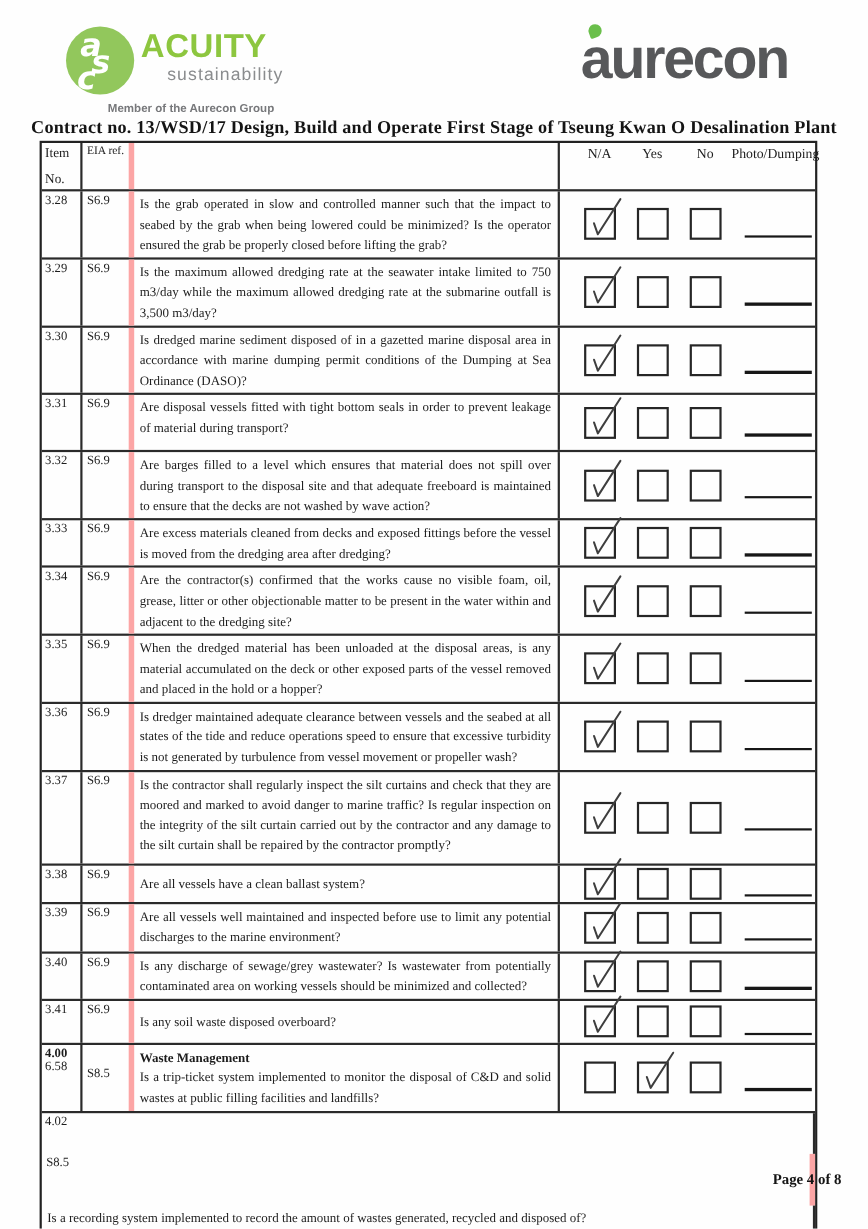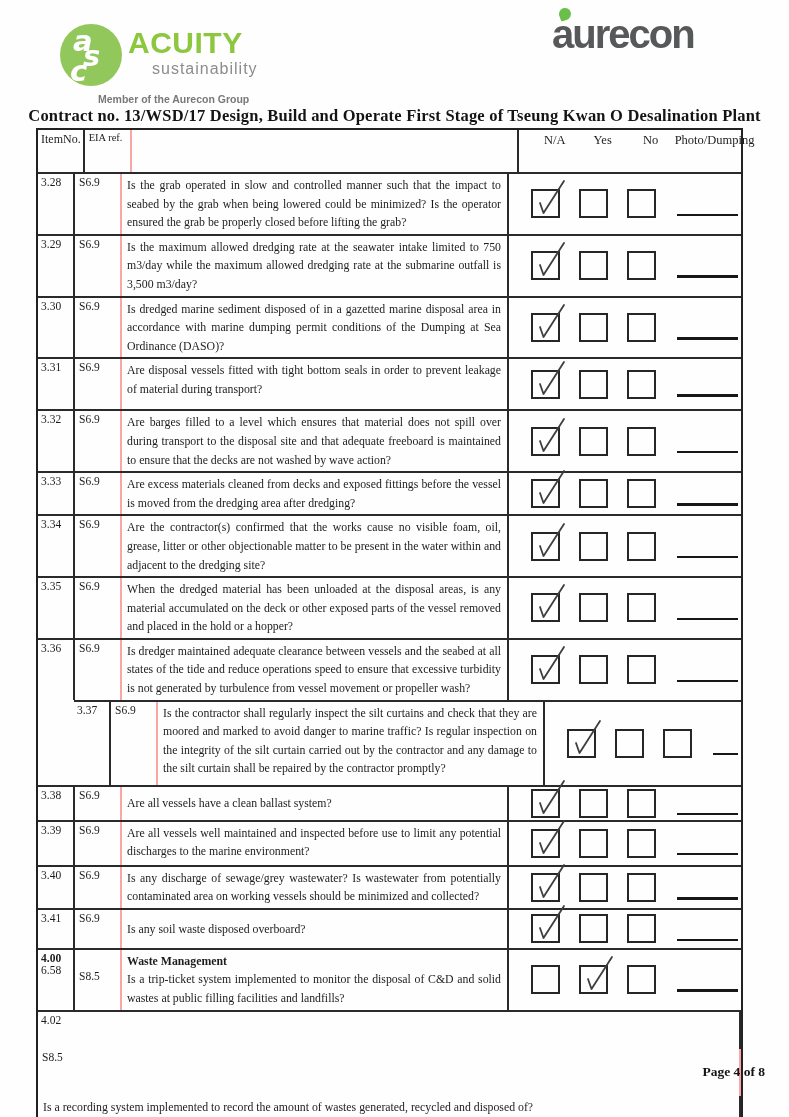--- a/index.html
+++ b/index.html
@@ -28,22 +28,22 @@
   }
   .acuity-sub {
     position:absolute; left:94px; top:40px; font-family:"Liberation Sans", sans-serif;
     font-size:16px; color:#8a8c8e; letter-spacing:1px;
   }
   .acuity-tag {
     position:absolute; left:40px; top:73px; font-family:"Liberation Sans", sans-serif;
     font-size:10.5px; font-weight:bold; color:#77787b;
   }
   .aurecon {
-    position:absolute; left:528px; top:8px; font-family:"Liberation Sans", sans-serif;
-    font-weight:bold; font-size:40px; color:#57585a; letter-spacing:-2px; line-height:1.1;margin-left:24px;
+    position:absolute; left:528px; top:22px; font-family:"Liberation Sans", sans-serif;
+    font-weight:bold; font-size:52px; color:#57585a; letter-spacing:-2px; line-height:1.1;
   }
   .aurecon-dot {
     position:absolute; left:7px; top:0px; width:12px; height:12px;
     border-radius:50% 50% 50% 12%; background:#6abf4b; transform:rotate(-20deg);
   }
   .aurecon-word { position:relative; top:4px; }
 
   
   .title {
     position:absolute; left:0; top:106px; width:100%; text-align:center;
@@ -52,31 +52,31 @@
 
   
   .table {
     position:absolute; left:36px; top:128px; width:707px;
     border:2px solid #222; box-sizing:border-box; background:#fefefe;
   }
   .thead, .row { display:flex; }
   .row { border-top:2px solid #2a2a2a; }
   .c { box-sizing:border-box; }
   .c-item { flex:0 0 37px; border-right:2px solid #2a2a2a; padding:2px 2px 2px 3px; font-size:11.5px; }
-  .c-ref  { flex:0 0 47px; border-right:2px solid #fca5a5; padding:2px 2px 16px 4px; font-size:11.5px; }
+  .c-ref  { flex:0 0 47px; border-right:5px solid #fca5a5; padding:2px 2px 16px 4px; font-size:11.5px; }
   .c-q    {
     flex:0 0 387px; border-right:2px solid #2a2a2a; padding:2px 6px 2px 5px;
     font-size:11.8px; line-height:18.6px; text-align:justify;
   }
   .c-checks { flex:1 1 auto; display:flex; align-items:center; padding-left:12px; position:relative; }
   .vcenter .c-q { display:flex; align-items:center; }
   .q-head { font-weight:bold; text-align:left; }
 
   .thead { height:42px; }
-  .h-item { display:flex; flex-direction:row; justify-content:space-between; font-size:12px; }
+  .h-item { display:flex; flex-direction:column; justify-content:space-between; font-size:12px; }
   .h-ref  { font-size:10.5px; }
   .h-checks { align-items:flex-start; padding-top:3px; }
   .h-slot { flex:0 0 48px; text-align:center; font-size:12.5px; }
   .h-remarks { flex:1 1 auto; text-align:center; font-size:12.5px; }
 
   .slot { flex:0 0 48px; display:flex; justify-content:center; }
   .box { width:25px; height:25px; border:2px solid #262626; position:relative; background:transparent; }
   .tick { position:absolute; left:-2px; top:-13px; width:36px; height:42px; overflow:visible; }
   .remark {
     flex:1 1 auto; height:2.5px; background:#171717;
@@ -345,21 +345,21 @@
             </div>
             <div class="slot">
               <div class="box"></div>
             </div>
             <div class="slot">
               <div class="box"></div>
             </div>
             <div class="remark"></div>
           </div>
         </div>
-        <div class="row" style="min-height: 83px; margin-left: 36px;">
+        <div class="row" style="min-height: 83px;">
           <div class="c c-item">
             <div>3.37</div>
           </div>
           <div class="c c-ref">
             <div>S6.9</div>
           </div>
           <div class="c c-q"><span>Is the contractor shall regularly inspect the silt curtains and check that they are moored and marked to avoid danger to marine traffic? Is regular inspection on the integrity of the silt curtain carried out by the contractor and any damage to the silt curtain shall be repaired by the contractor promptly?</span></div>
           <div class="c c-checks">
             <div class="slot">
               <div class="box">

